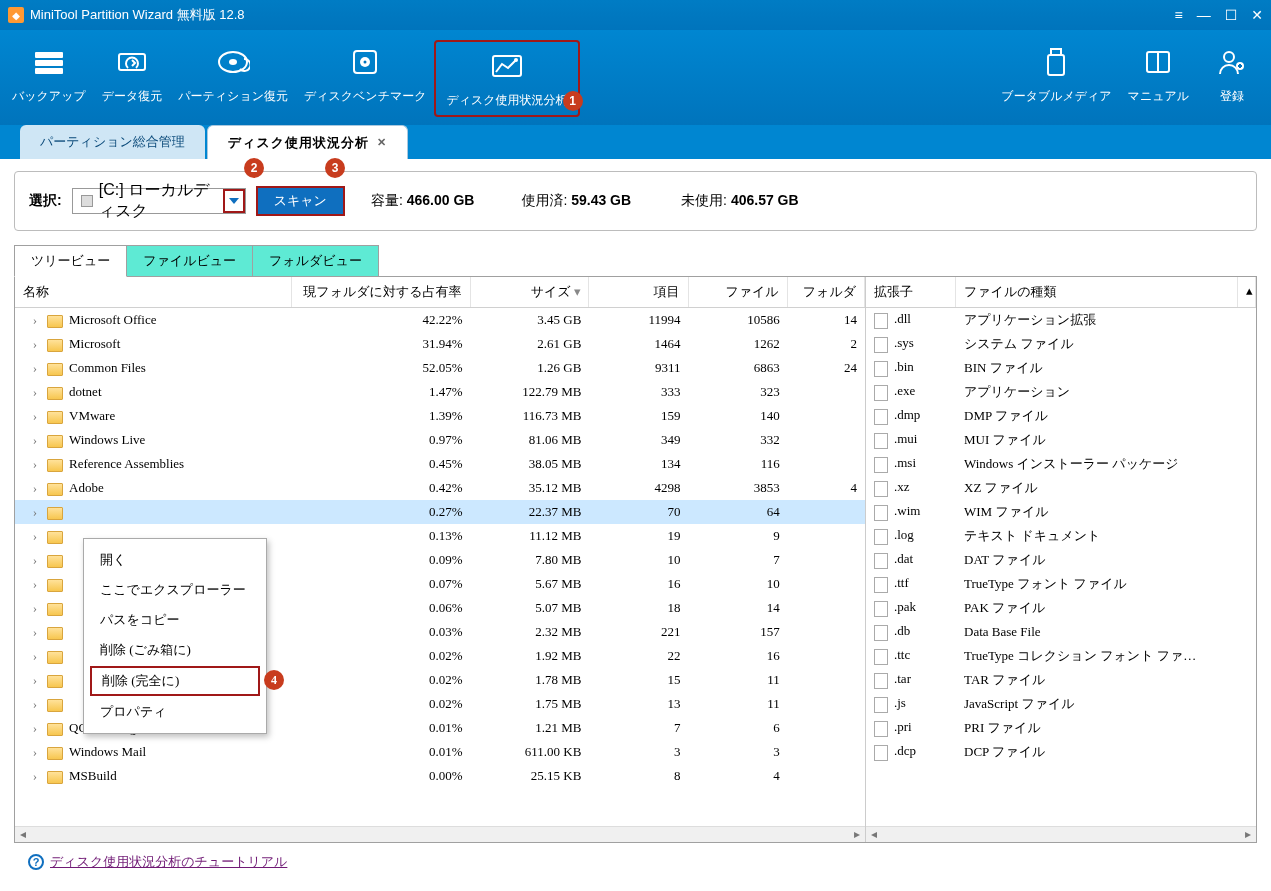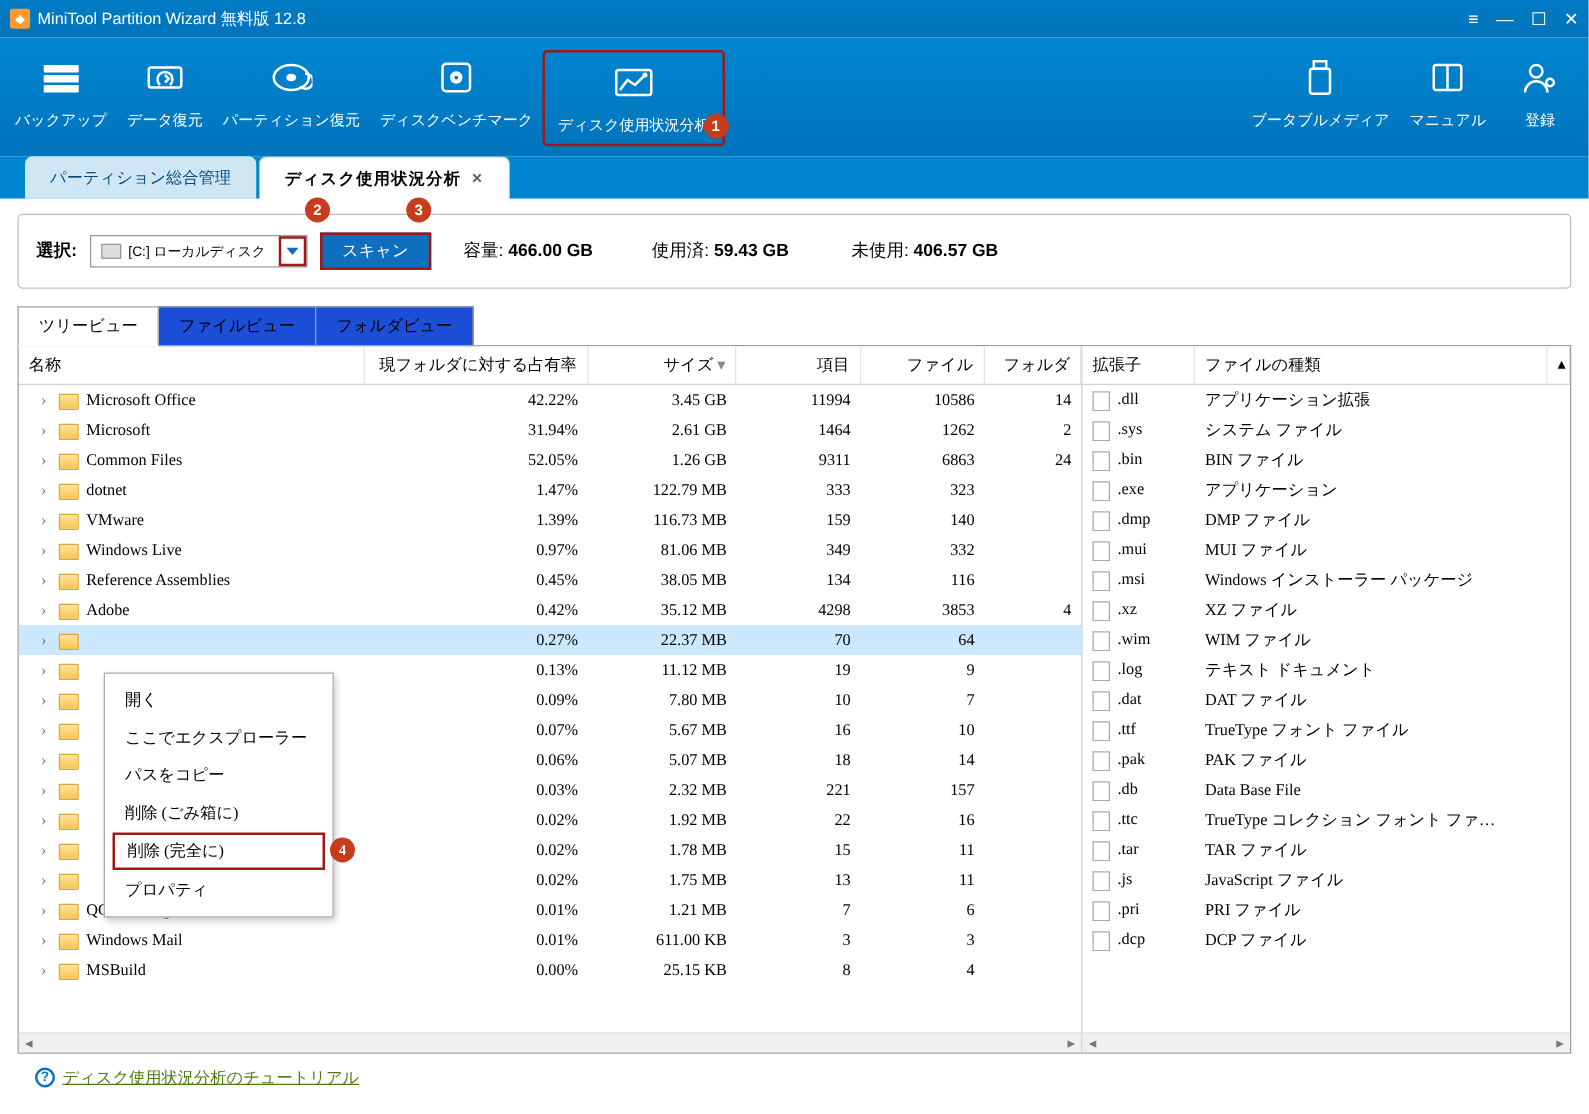--- a/index.html
+++ b/index.html
@@ -27,29 +27,29 @@
 .app-tab { padding: 8px 20px; border-top-left-radius: 6px; border-top-right-radius: 6px; font-size: 13px; display: flex; align-items: center; gap: 8px; }
 .app-tab.inactive { background: #cfe6f5; color: #0a4a7a; }
 .app-tab.active { background: #fff; color: #000; border: 1px solid #a9c8df; border-bottom: none; font-weight: bold; letter-spacing: 1px; }
 .app-tab .close-x { color: #666; font-size: 11px; cursor: pointer; }
 
 
 .content-area { flex: 1; background: #fff; padding: 12px 14px 10px 14px; display: flex; flex-direction: column; }
 .scan-panel { border: 1px solid #bcbcbc; border-radius: 4px; padding: 14px 14px; display: flex; align-items: center; gap: 10px; font-size: 14px; position: relative; }
 .scan-panel .lbl { font-weight: bold; }
 .disk-select { display: flex; align-items: center; border: 1px solid #999; height: 26px; }
-.disk-select .field { padding: 2px 8px; display: flex; align-items: center; gap: 6px; width: 150px; font-size: 11px; }
+.disk-select .field { padding: 2px 8px; display: flex; align-items: center; gap: 6px; width: 150px; font-size: 16px; justify-content: space-between; }
 .disk-select .dd { width: 22px; height: 24px; border-left: 1px solid #999; display: flex; align-items: center; justify-content: center; border: 2px solid #a01818; position: relative; }
 .scan-btn { background: #0f6fbf; color: #fff; border: 2px solid #a01818; padding: 4px 16px; font-size: 13px; cursor: pointer; position: relative; }
 .stat-label { margin-left: 16px; }
 .stat-label b { font-weight: bold; }
 
 
 .view-tabs { display: flex; margin-top: 14px; }
-.view-tab { padding: 6px 16px; border: 1px solid #a0a0a0; background: #1d4ed8; cursor: pointer; font-size: 13px; margin-right: -1px; }
+.view-tab { padding: 6px 16px; border: 1px solid #a0a0a0; background: #5eead4; cursor: pointer; font-size: 13px; margin-right: -1px; }
 .view-tab.active { background: #fff; border-bottom-color: #fff; position: relative; z-index: 1; }
 
 
 .list-area { flex: 1; display: flex; border: 1px solid #a0a0a0; margin-top: -1px; overflow: hidden; font-family: Liberation Serif, serif; }
 .tree-pane { flex: 1; display: flex; flex-direction: column; border-right: 1px solid #ccc; overflow: hidden; }
 .ext-pane { width: 390px; display: flex; flex-direction: column; overflow: hidden; }
 .list-header { display: flex; background: #fff; border-bottom: 1px solid #d0d0d0; font-size: 13px; }
 .list-header .hcell { padding: 6px 8px; border-right: 1px solid #e4e4e4; text-align: right; }
 .list-header .hcell.l { text-align: left; }
 .list-body { flex: 1; overflow: auto; font-size: 13px; position: relative; }
@@ -73,21 +73,21 @@
 .ext-pane .c-ext { width: 90px; }
 .ext-pane .c-etype { flex: 1; }
 
 
 .context-menu { position: absolute; background: #fff; border: 1px solid #aaa; box-shadow: 2px 3px 6px rgba(0,0,0,.25); padding: 6px 0; width: 184px; z-index: 100; }
 .cm-item { padding: 6px 16px; font-size: 13px; cursor: pointer; position: relative; }
 .cm-item.boxed { border: 2px solid #a01818; margin: 1px 6px; padding: 4px 10px; }
 
 
 .footer { padding: 10px 14px; display: flex; align-items: center; gap: 6px; }
-.footer a { color: #4d7c0f; text-decoration: underline; font-size: 13px; }
+.footer a { color: #701a75; text-decoration: underline; font-size: 13px; }
 .help-ico { width: 16px; height: 16px; border: 2px solid #0f6fbf; border-radius: 50%; color: #0f6fbf; font-size: 11px; display: flex; align-items: center; justify-content: center; font-weight: bold; }
 
 
 svg { fill: #fff; }
 .hscroll { height: 16px; background: #f0f0f0; border-top: 1px solid #ddd; display: flex; }
 .hscroll .track { flex: 1; position: relative; }
 .hscroll .arrow { width: 16px; display: flex; align-items: center; justify-content: center; color: #777; }
 </style>
 </head>
 <body>

